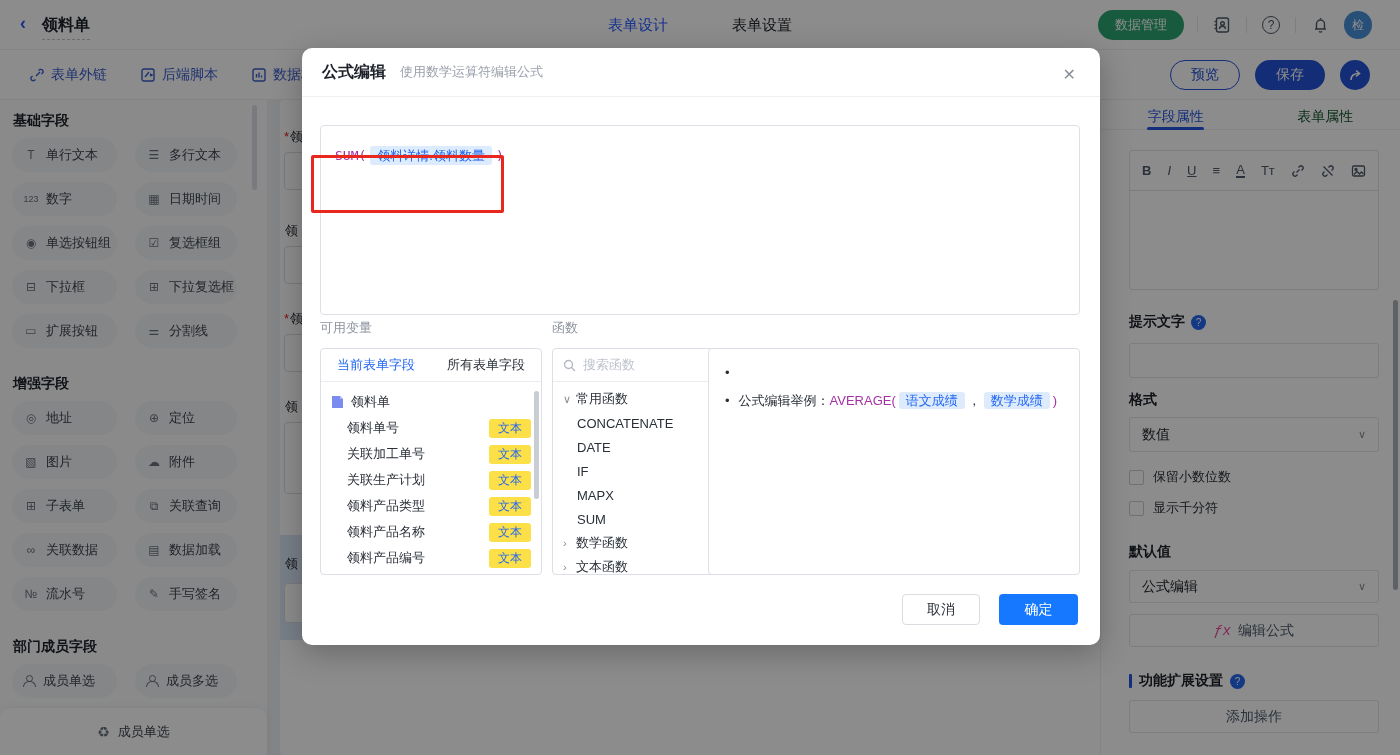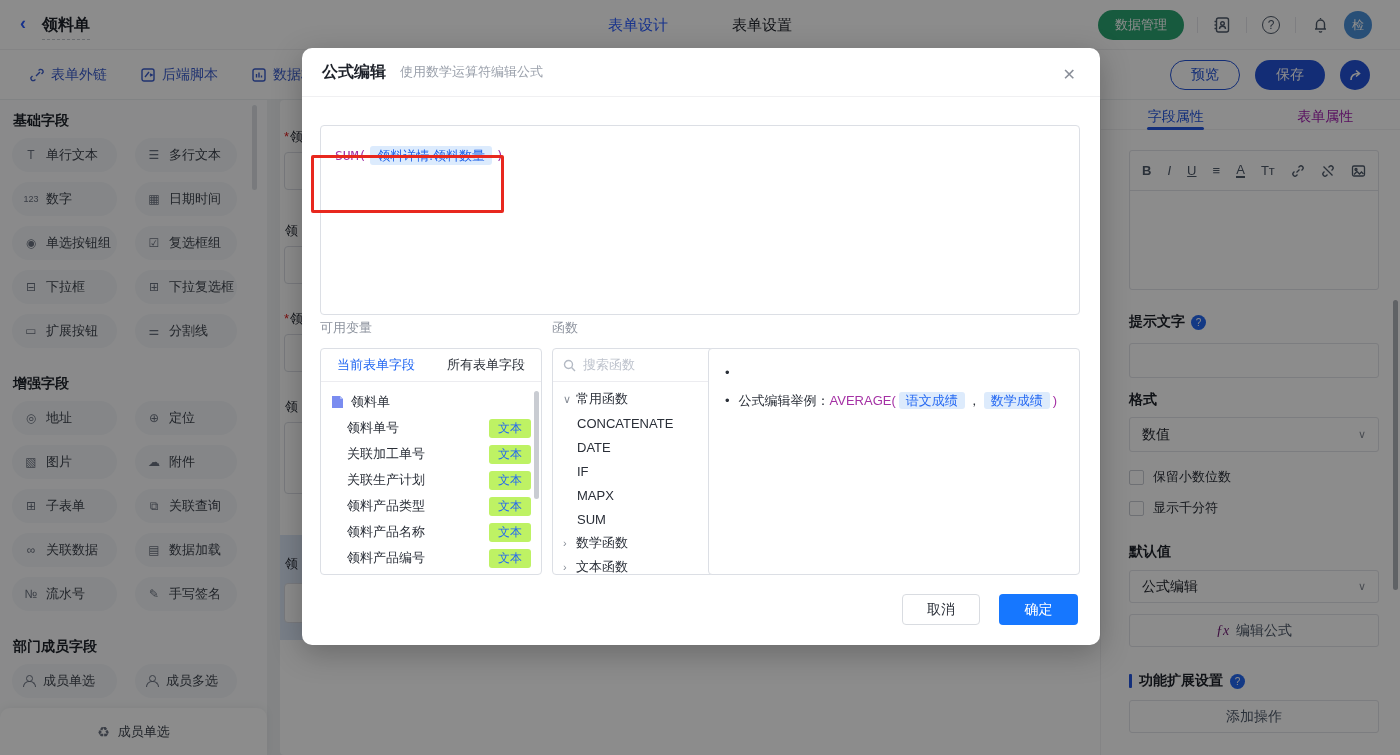--- a/index.html
+++ b/index.html
@@ -47,35 +47,35 @@
   .canvas{position:absolute;left:267px;top:100px;right:300px;bottom:0;background:#eef0f2}
   .form-panel{position:absolute;left:13px;top:0;width:825px;height:655px;background:#fff;border-radius:4px;overflow:hidden}
   .ffield{position:absolute;left:4px;font-size:13px;color:#2a2f38;white-space:nowrap}
   .ffield .req{color:#e02020;margin-right:1px}
   .finput{position:absolute;left:4px;width:160px;background:#fff;border:1px solid #dcdfe5;border-radius:4px}
   .fselblock{position:absolute;left:0;width:200px;background:#dde7f8}
 
   
   .props{position:absolute;right:0;top:100px;width:300px;bottom:0;background:#fff;border-left:1px solid #f0f0f2;z-index:1}
   .ptabs{display:flex;border-bottom:1px solid #f0f0f2;height:30px}
-  .ptab{flex:1;text-align:center;font-size:14px;color:#a21caf;padding-top:8px;position:relative;cursor:pointer}
+  .ptab{flex:1;text-align:center;font-size:14px;color:#14532d;padding-top:8px;position:relative;cursor:pointer}
   .ptab.active{color:#2457e0}
   .ptab.active::after{content:"";position:absolute;left:31%;right:31%;bottom:-1px;height:3px;background:#2457e0;border-radius:2px}
   .editorbox{position:absolute;left:28px;top:50px;width:250px;height:140px;border:1px solid #e2e4e9;border-radius:3px}
   .ebar{height:40px;border-bottom:1px solid #e2e4e9;display:flex;align-items:center;justify-content:space-between;padding:0 12px;color:#4e5969}
   .eico{font-size:13px;color:#4e5969;cursor:pointer;text-align:center}
   .plabel{position:absolute;left:28px;font-size:14px;font-weight:bold;color:#1d2129;display:flex;align-items:center;gap:6px}
   .helpdot{width:15px;height:15px;border-radius:50%;background:#2468f2;color:#fff;font-size:10px;display:flex;align-items:center;justify-content:center;font-weight:normal}
   .pinput{position:absolute;left:28px;width:250px;height:35px;border:1px solid #e2e4e9;border-radius:3px;background:#fff}
   .pselect{position:absolute;left:28px;width:250px;height:35px;border:1px solid #e2e4e9;border-radius:3px;background:#fff;display:flex;align-items:center;padding:0 12px;font-size:14px;color:#1d2129;cursor:pointer}
   .pselect .chev{margin-left:auto;color:#868c96;font-size:11px}
   .pcheck{position:absolute;left:28px;display:flex;align-items:center;gap:9px;font-size:13px;color:#2a2f38;cursor:pointer}
   .cbox{width:15px;height:15px;border:1px solid #c9cdd4;border-radius:2px;background:#fff}
   .pbtn{position:absolute;left:28px;width:250px;height:33px;border:1px solid #e2e4e9;border-radius:3px;background:#fff;display:flex;align-items:center;justify-content:center;gap:7px;font-size:14px;color:#4e5969;cursor:pointer}
-  .fxg{font-style:italic;color:#701a75;font-family:Liberation Serif, serif}
+  .fxg{font-style:italic;color:#ec4899;font-family:Liberation Mono, monospace}
   .exthead{position:absolute;left:28px;display:flex;align-items:center;gap:7px;font-size:14px;font-weight:bold;color:#1d2129}
   .bluebar{width:3px;height:14px;background:#2457e0;border-radius:1px}
   .win-thumb{position:absolute;right:2px;top:300px;width:5px;height:290px;border-radius:3px;background:#aeb2b8;z-index:3}
 
   
   .overlay{position:absolute;inset:0;background:rgba(0,0,0,.45);z-index:50}
   .modal{position:absolute;left:302px;top:48px;width:798px;height:597px;background:#fff;border-radius:10px;z-index:60;box-shadow:0 8px 30px rgba(0,0,0,.25)}
   .mhead{position:absolute;left:0;top:0;right:0;height:49px;border-bottom:1px solid #f0f0f2;display:flex;align-items:center;padding:0 20px;gap:14px}
   .mtitle{font-size:16px;font-weight:bold;color:#1d2129}
   .msub{font-size:13px;color:#9aa0ab}
@@ -87,21 +87,21 @@
   .tokpill{background:#dcebfd;color:#2063e8;padding:2px 7px;border-radius:3px;margin:0 4px;font-family:"Liberation Sans","DejaVu Sans",sans-serif}
   .plabel2{position:absolute;top:271px;font-size:13px;color:#8d939e}
   .panel{position:absolute;top:300px;height:227px;border:1px solid #dcdfe5;border-radius:4px;background:#fff;overflow:hidden}
   .vtabs{display:flex;height:33px;border-bottom:1px solid #ececf0}
   .vtab{flex:1;display:flex;align-items:center;justify-content:center;font-size:13px;color:#2a2f38;cursor:pointer}
   .vtab.active{color:#2468f2}
   .vrow{height:26px;display:flex;align-items:center;padding:0 10px;font-size:13px;color:#2a2f38;cursor:pointer}
   .vrow.head{gap:7px}
   .vrow.field{padding-left:26px}
   .vrow .fname{flex:1;overflow:hidden;white-space:nowrap}
-  .badge{background:#bef264;color:#2468f2;font-size:12px;padding:1px 9px;border-radius:3px}
+  .badge{background:#fde047;color:#2468f2;font-size:12px;padding:1px 9px;border-radius:3px}
   .sthumb{position:absolute;right:2px;width:5px;border-radius:3px;background:#c9ccd2}
   .srch{height:33px;border-bottom:1px solid #ececf0;display:flex;align-items:center;gap:7px;padding:0 10px}
   .srch .ph{color:#bdc2cc;font-size:13px}
   .frow{height:24px;display:flex;align-items:center;padding:0 10px;font-size:13px;color:#2a2f38;cursor:pointer}
   .frow .chev{color:#868c96;font-size:11px;width:13px}
   .frow.item{padding-left:24px}
   .help{padding:14px 16px;font-size:13px;color:#2a2f38;line-height:19px}
   .hline{display:flex;gap:9px;margin-bottom:9px;align-items:flex-start}
   .hline .dot{font-size:13px;line-height:19px}
   .hpill{background:#ddebfc;color:#2468f2;padding:1px 7px;border-radius:3px;margin:4px 3px}

